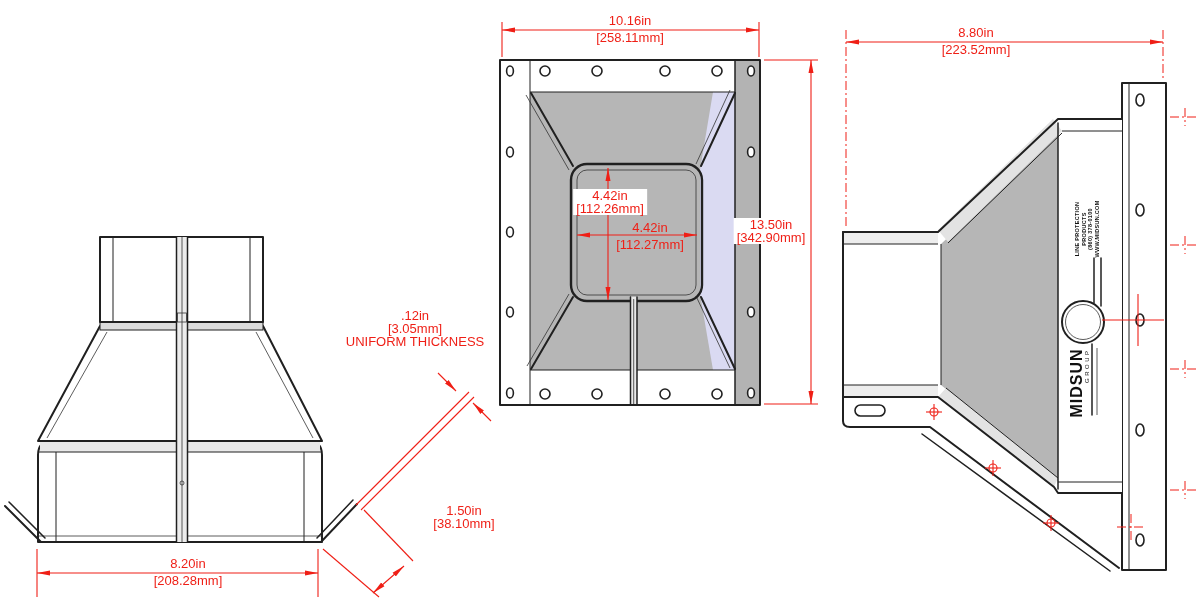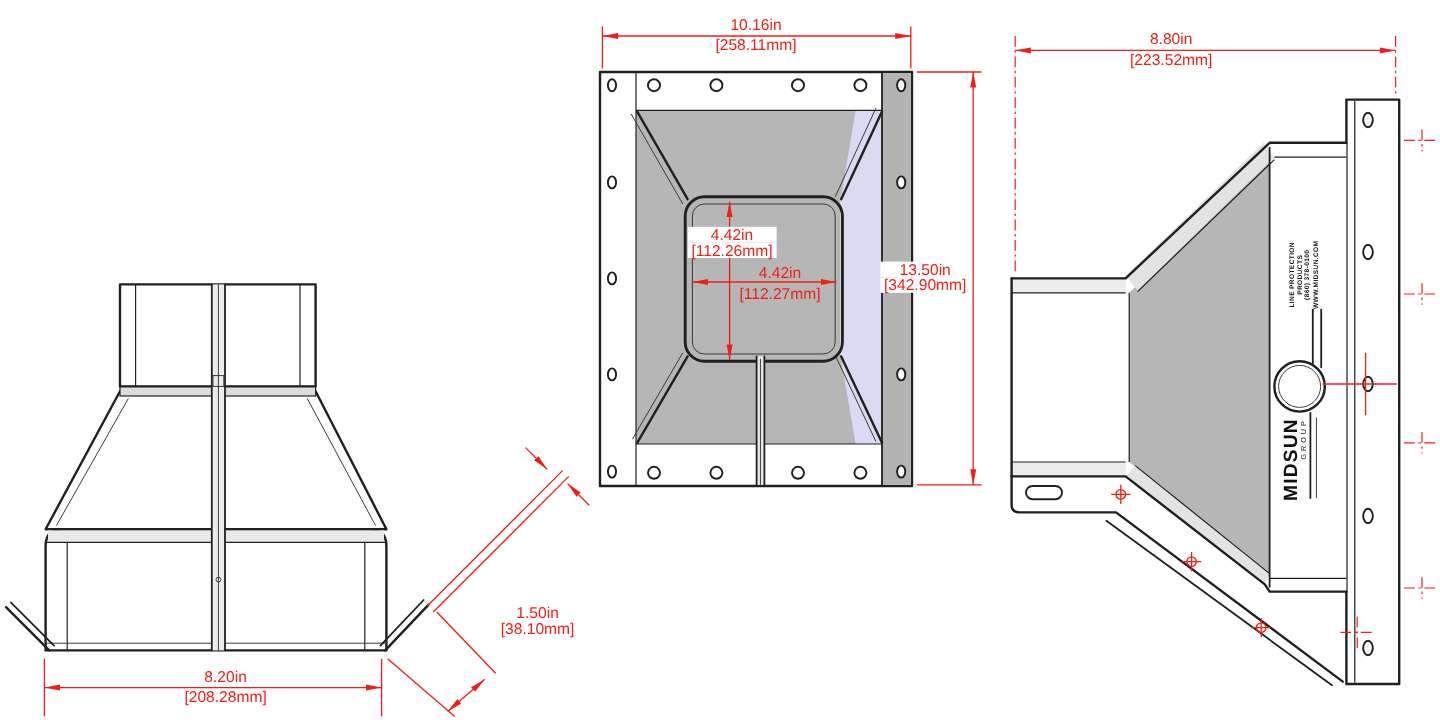--- a/index.html
+++ b/index.html
@@ -275,22 +275,27 @@
 <div class="dim bg" style="left:610px;top:189px">
   <span>4.42in</span>
   <span>[112.26mm]</span>
 </div>
 
 <div class="dim" style="left:650px;top:221px">
   <span>4.42in</span>
   <span class="g">[112.27mm]</span>
 </div>
 
-
-<div class="dim" style="left:448px;top:504px">
+<div class="dim" style="left:415px;top:309px">
+  <span>.12in</span>
+  <span>[3.05mm]</span>
+  <span>UNIFORM THICKNESS</span>
+</div>
+
+<div class="dim" style="left:464px;top:504px">
   <span>1.50in</span>
   <span>[38.10mm]</span>
 </div>
 
 <div class="dim" style="left:188px;top:557px">
   <span>8.20in</span>
   <span class="g">[208.28mm]</span>
 </div>
 
 <div class="brand-logo">

